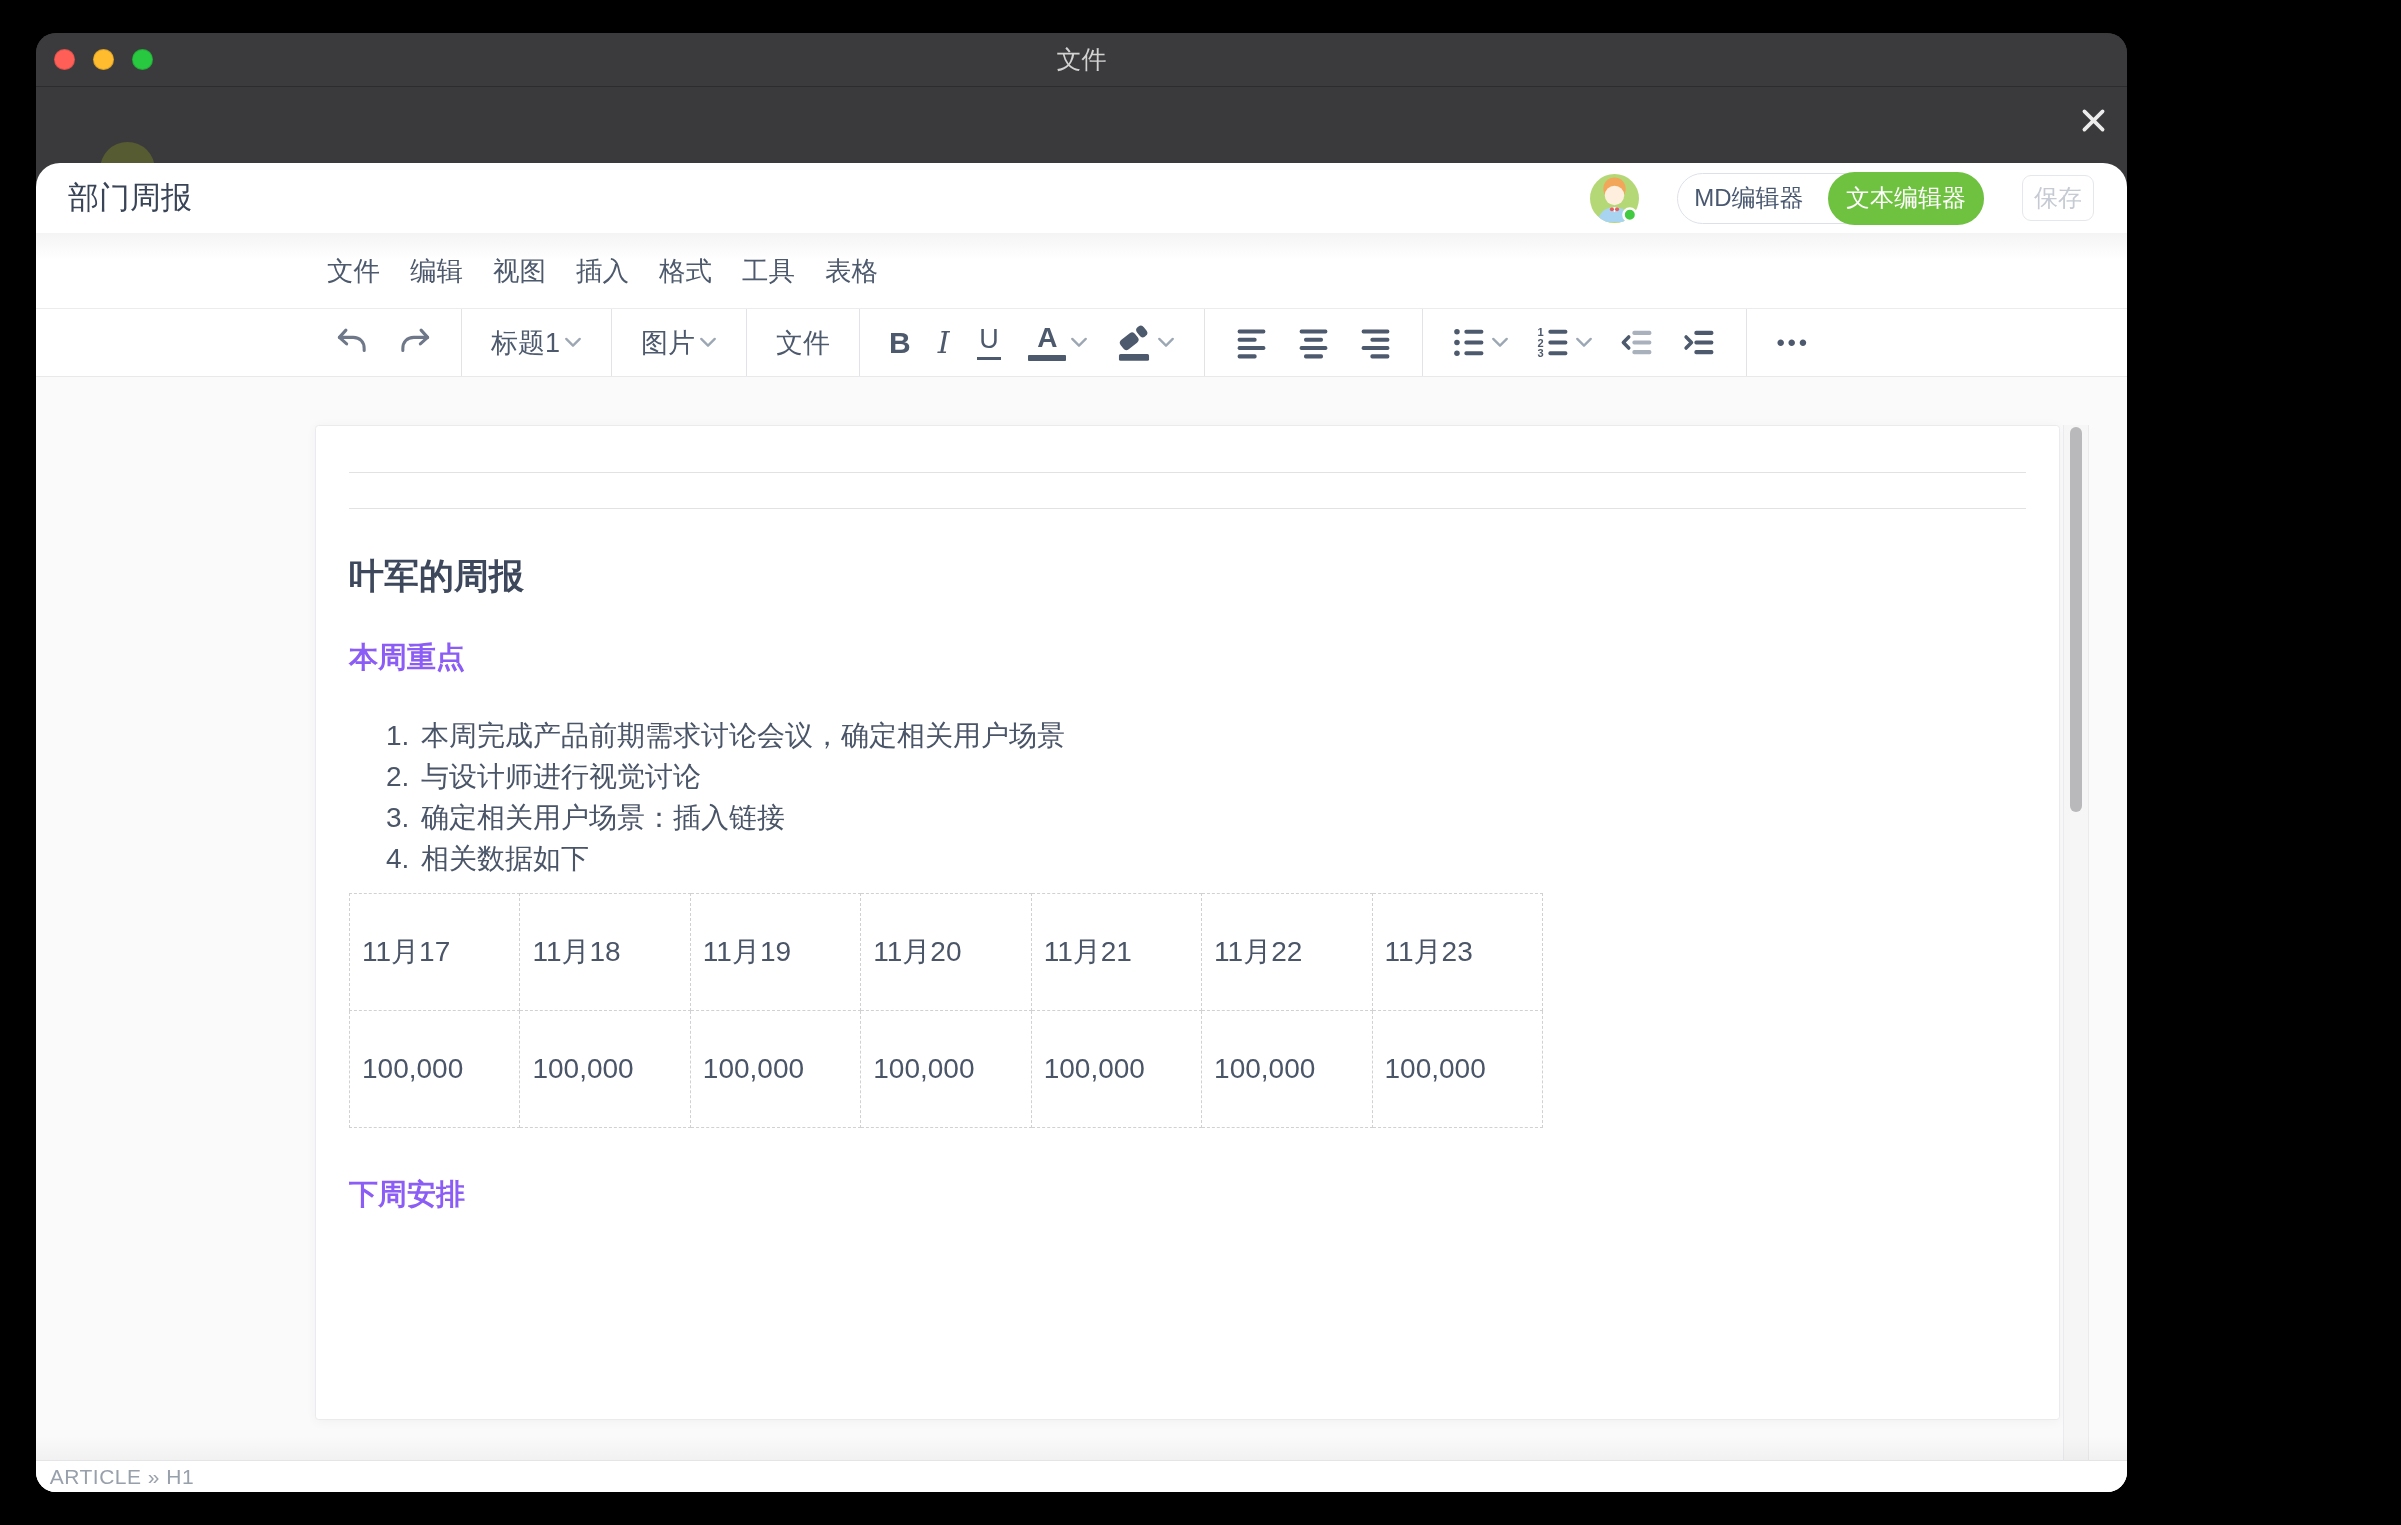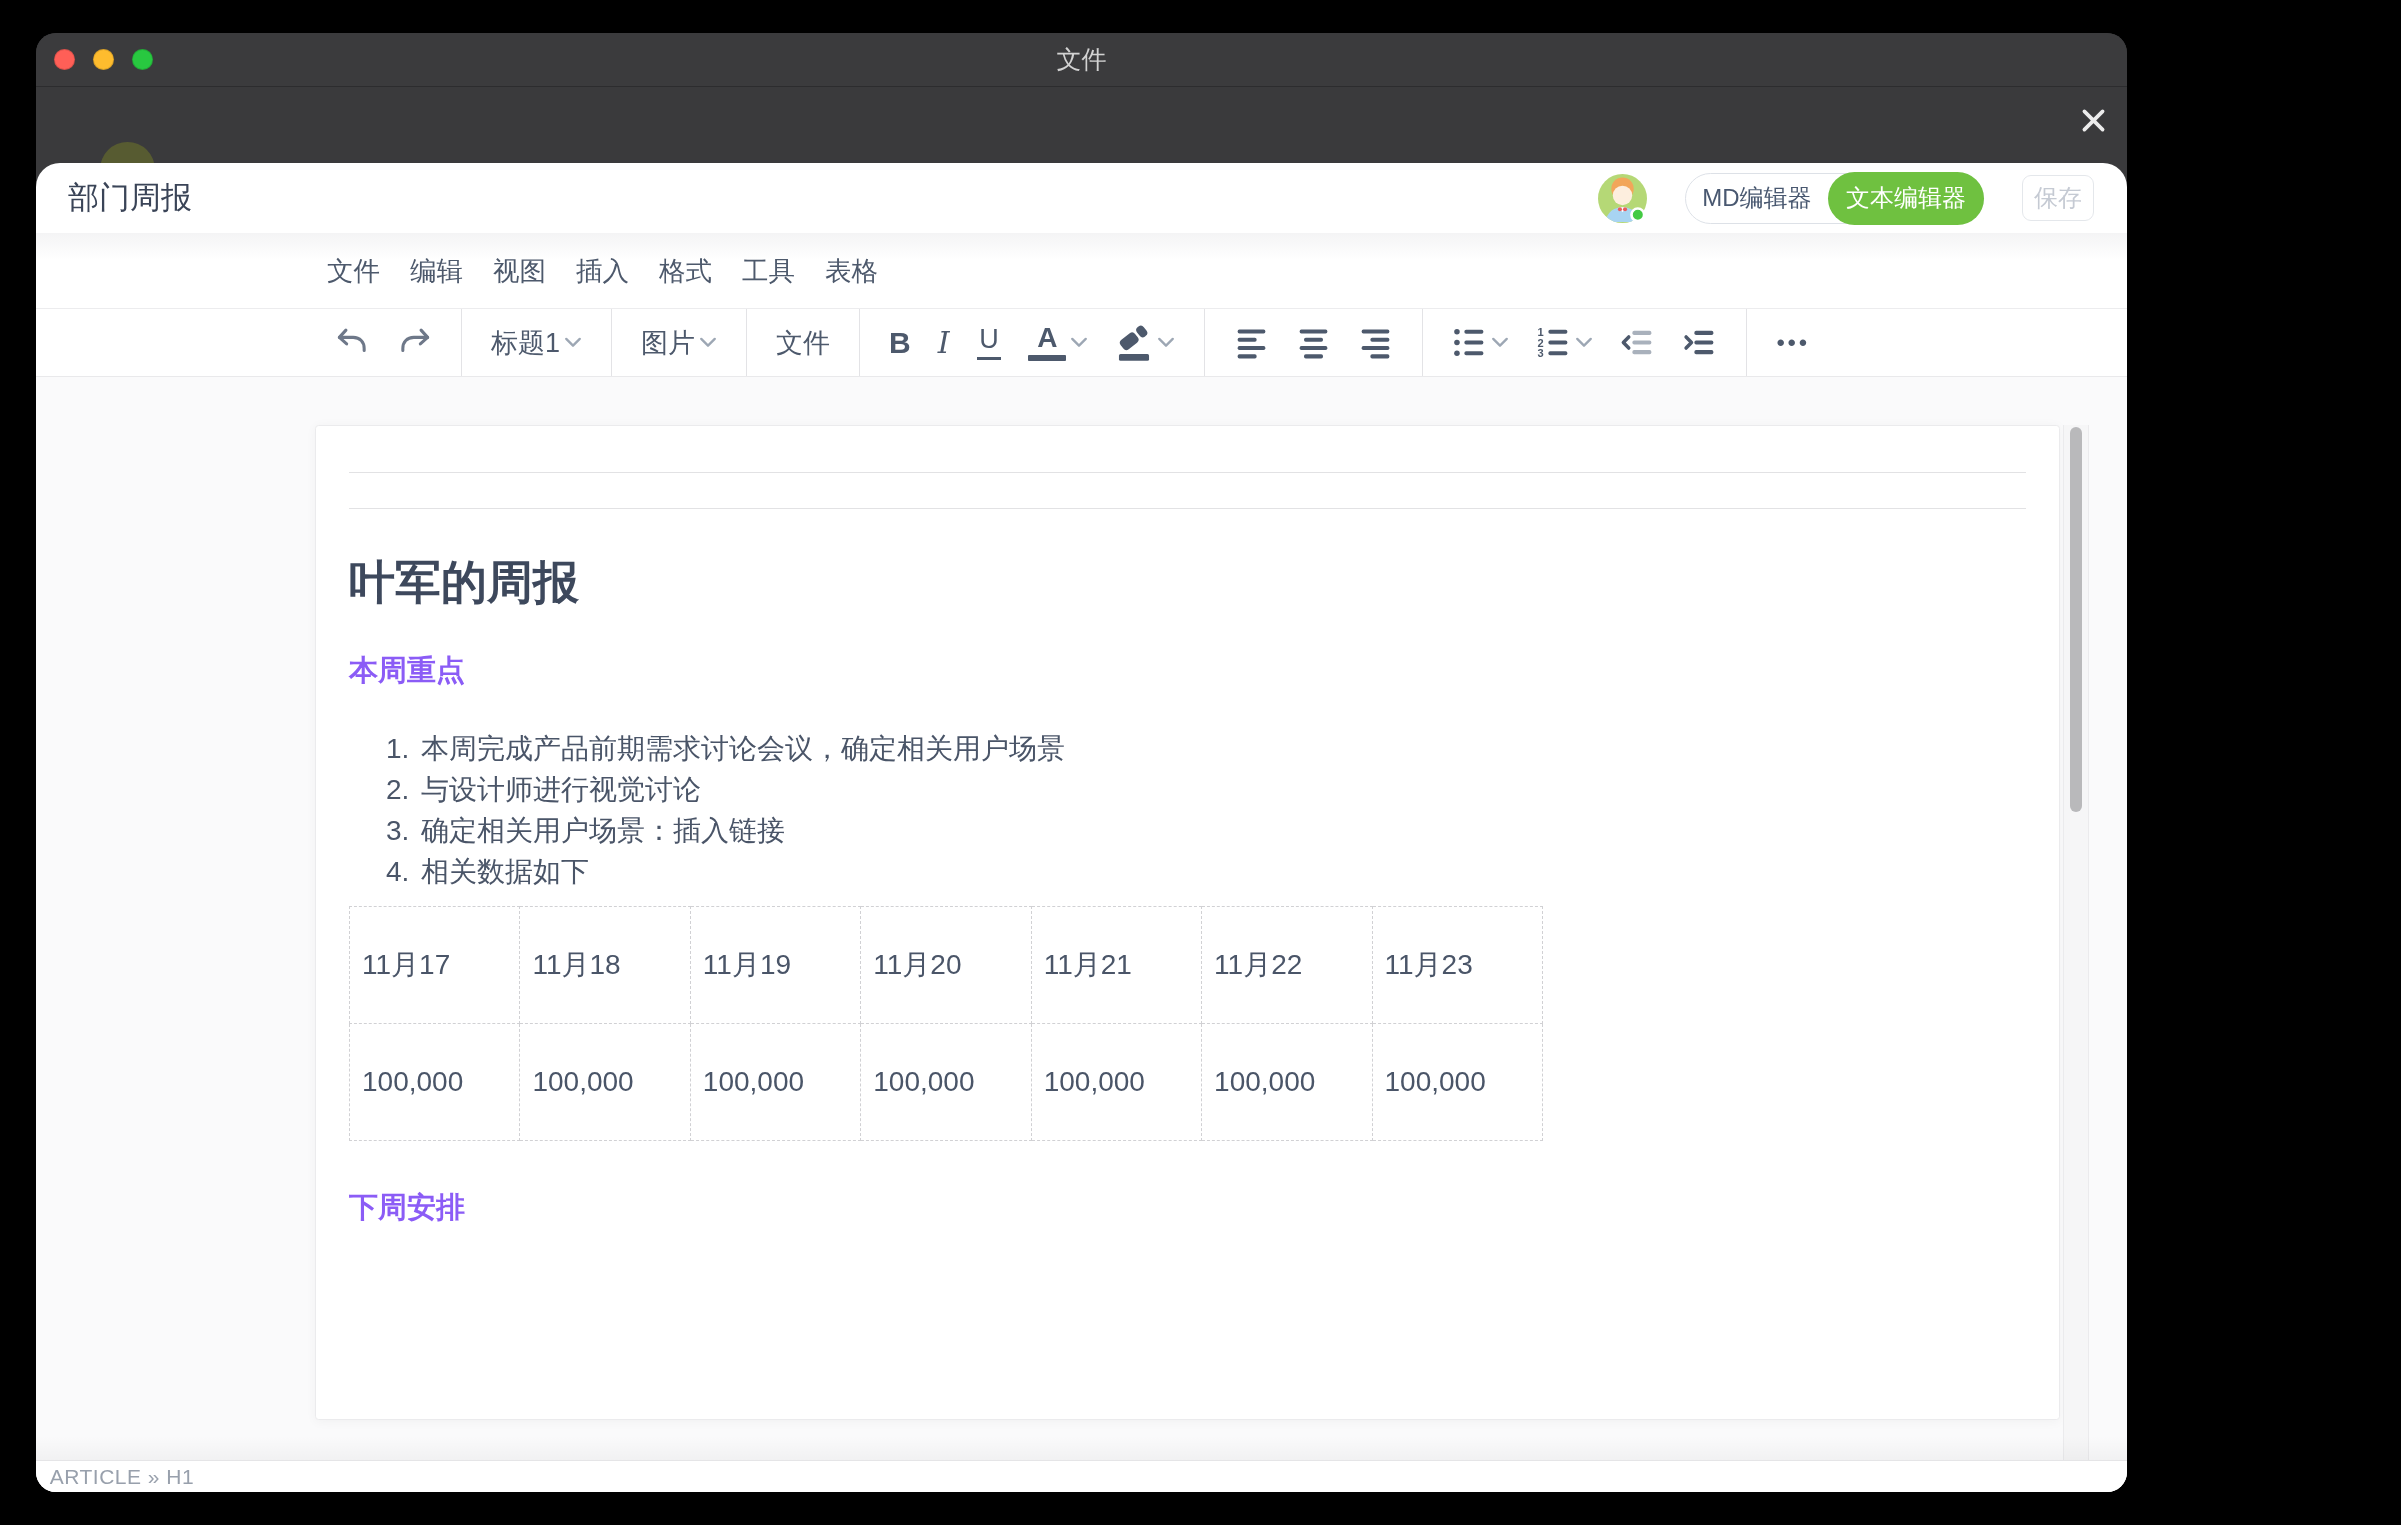--- a/index.html
+++ b/index.html
@@ -26,21 +26,21 @@
 
   
   .modal{position:absolute;left:0;right:0;top:76px;bottom:0;background:#fff;
     border-radius:24px 24px 0 0;display:flex;flex-direction:column;overflow:hidden;}
 
   .m-header{height:70px;flex:none;display:flex;align-items:center;padding:0 33px 0 32px;}
   .doc-title{font-size:31px;color:#3a4457;}
   .spacer{flex:1}
   .avatar{width:49px;height:49px;margin-right:38px;flex:none;}
   .seg{height:51px;border:0.9px solid #dde1e7;border-radius:911px;display:flex;align-items:center;
-    font-size:24px;color:#495870;margin-right:38px;background:#fff;}
+    font-size:24px;color:#495870;margin-right:38px;background:#fff;gap:8px;}
   .seg-md{padding:0 16.4px;cursor:pointer;}
   .seg-text{background:#6fc140;color:#fff;height:53px;border-radius:911px;display:flex;align-items:center;
     padding:0 18px;margin:-0.9px -0.9px -0.9px 0;cursor:pointer;}
   .save-btn{height:46px;padding:0 11px;border:0.9px solid #e4e7eb;border-radius:9px;color:#c5cad3;
     font-size:24px;display:flex;align-items:center;background:#fff;}
 
   .m-menubar{height:75px;flex:none;display:flex;align-items:center;gap:30px;padding-left:291px;
     font-size:26.5px;color:#4d596c;background:linear-gradient(180deg,#f4f4f5 0,#ffffff 27px);}
   .menu-item{cursor:pointer;}
 
@@ -62,21 +62,21 @@
   .editor{flex:1;min-height:0;background:#fafafb;position:relative;}
   .editor:after{content:"";position:absolute;left:0;right:0;bottom:0;height:24px;
     background:linear-gradient(180deg,rgba(0,0,0,0) 0,rgba(0,0,0,.035) 100%);}
   .page-card{position:absolute;left:279px;top:48px;width:1745px;height:995px;background:#fff;
     border:0.9px solid #ebebed;border-radius:3.6px;box-shadow:0 1.8px 11px rgba(0,0,0,.04);
     padding:0 33px;overflow:hidden;cursor:text;}
   .doc-h1{margin:35px 0 0;font-size:44px;line-height:1.18;color:#3d485c;font-weight:700;letter-spacing:0.9px;}
   .doc-hr{border:none;border-top:0.9px solid #e2e2e4;margin:0;}
   .hr1{margin-top:46px}.hr2{margin-top:35px}
   .doc-time{margin:42px 0 0;font-size:27px;line-height:36px;color:#4a5568;}
-  .doc-h2{margin:46px 0 0;font-size:46px;line-height:1.2;color:#3d485c;font-weight:700;}
+  .doc-h2{margin:46px 0 0;font-size:35px;line-height:1.2;color:#3d485c;font-weight:700;}
   .doc-h3{margin:42px 0 0;font-size:29px;line-height:36px;color:#8b5cf6;font-weight:700;}
   .doc-h3.next{margin-top:48px;}
   .doc-ol{margin:40px 0 0;padding:0;list-style:none;font-size:28px;color:#4a5568;}
   .doc-ol .li{display:flex;line-height:41px;padding-left:37px;}
   .doc-ol .num{width:35px;flex:none;}
   .data-table{border-collapse:collapse;table-layout:fixed;width:1194px;margin-top:13.7px;}
   .data-table td{border:1.8px dashed #d1d1d4;height:117px;padding:0 5.5px 0 12px;font-size:28px;
     color:#4a5568;vertical-align:middle;cursor:text;}
 
   .scroll-track{position:absolute;left:2027px;top:48px;bottom:0;width:25.5px;background:#f6f6f7;

